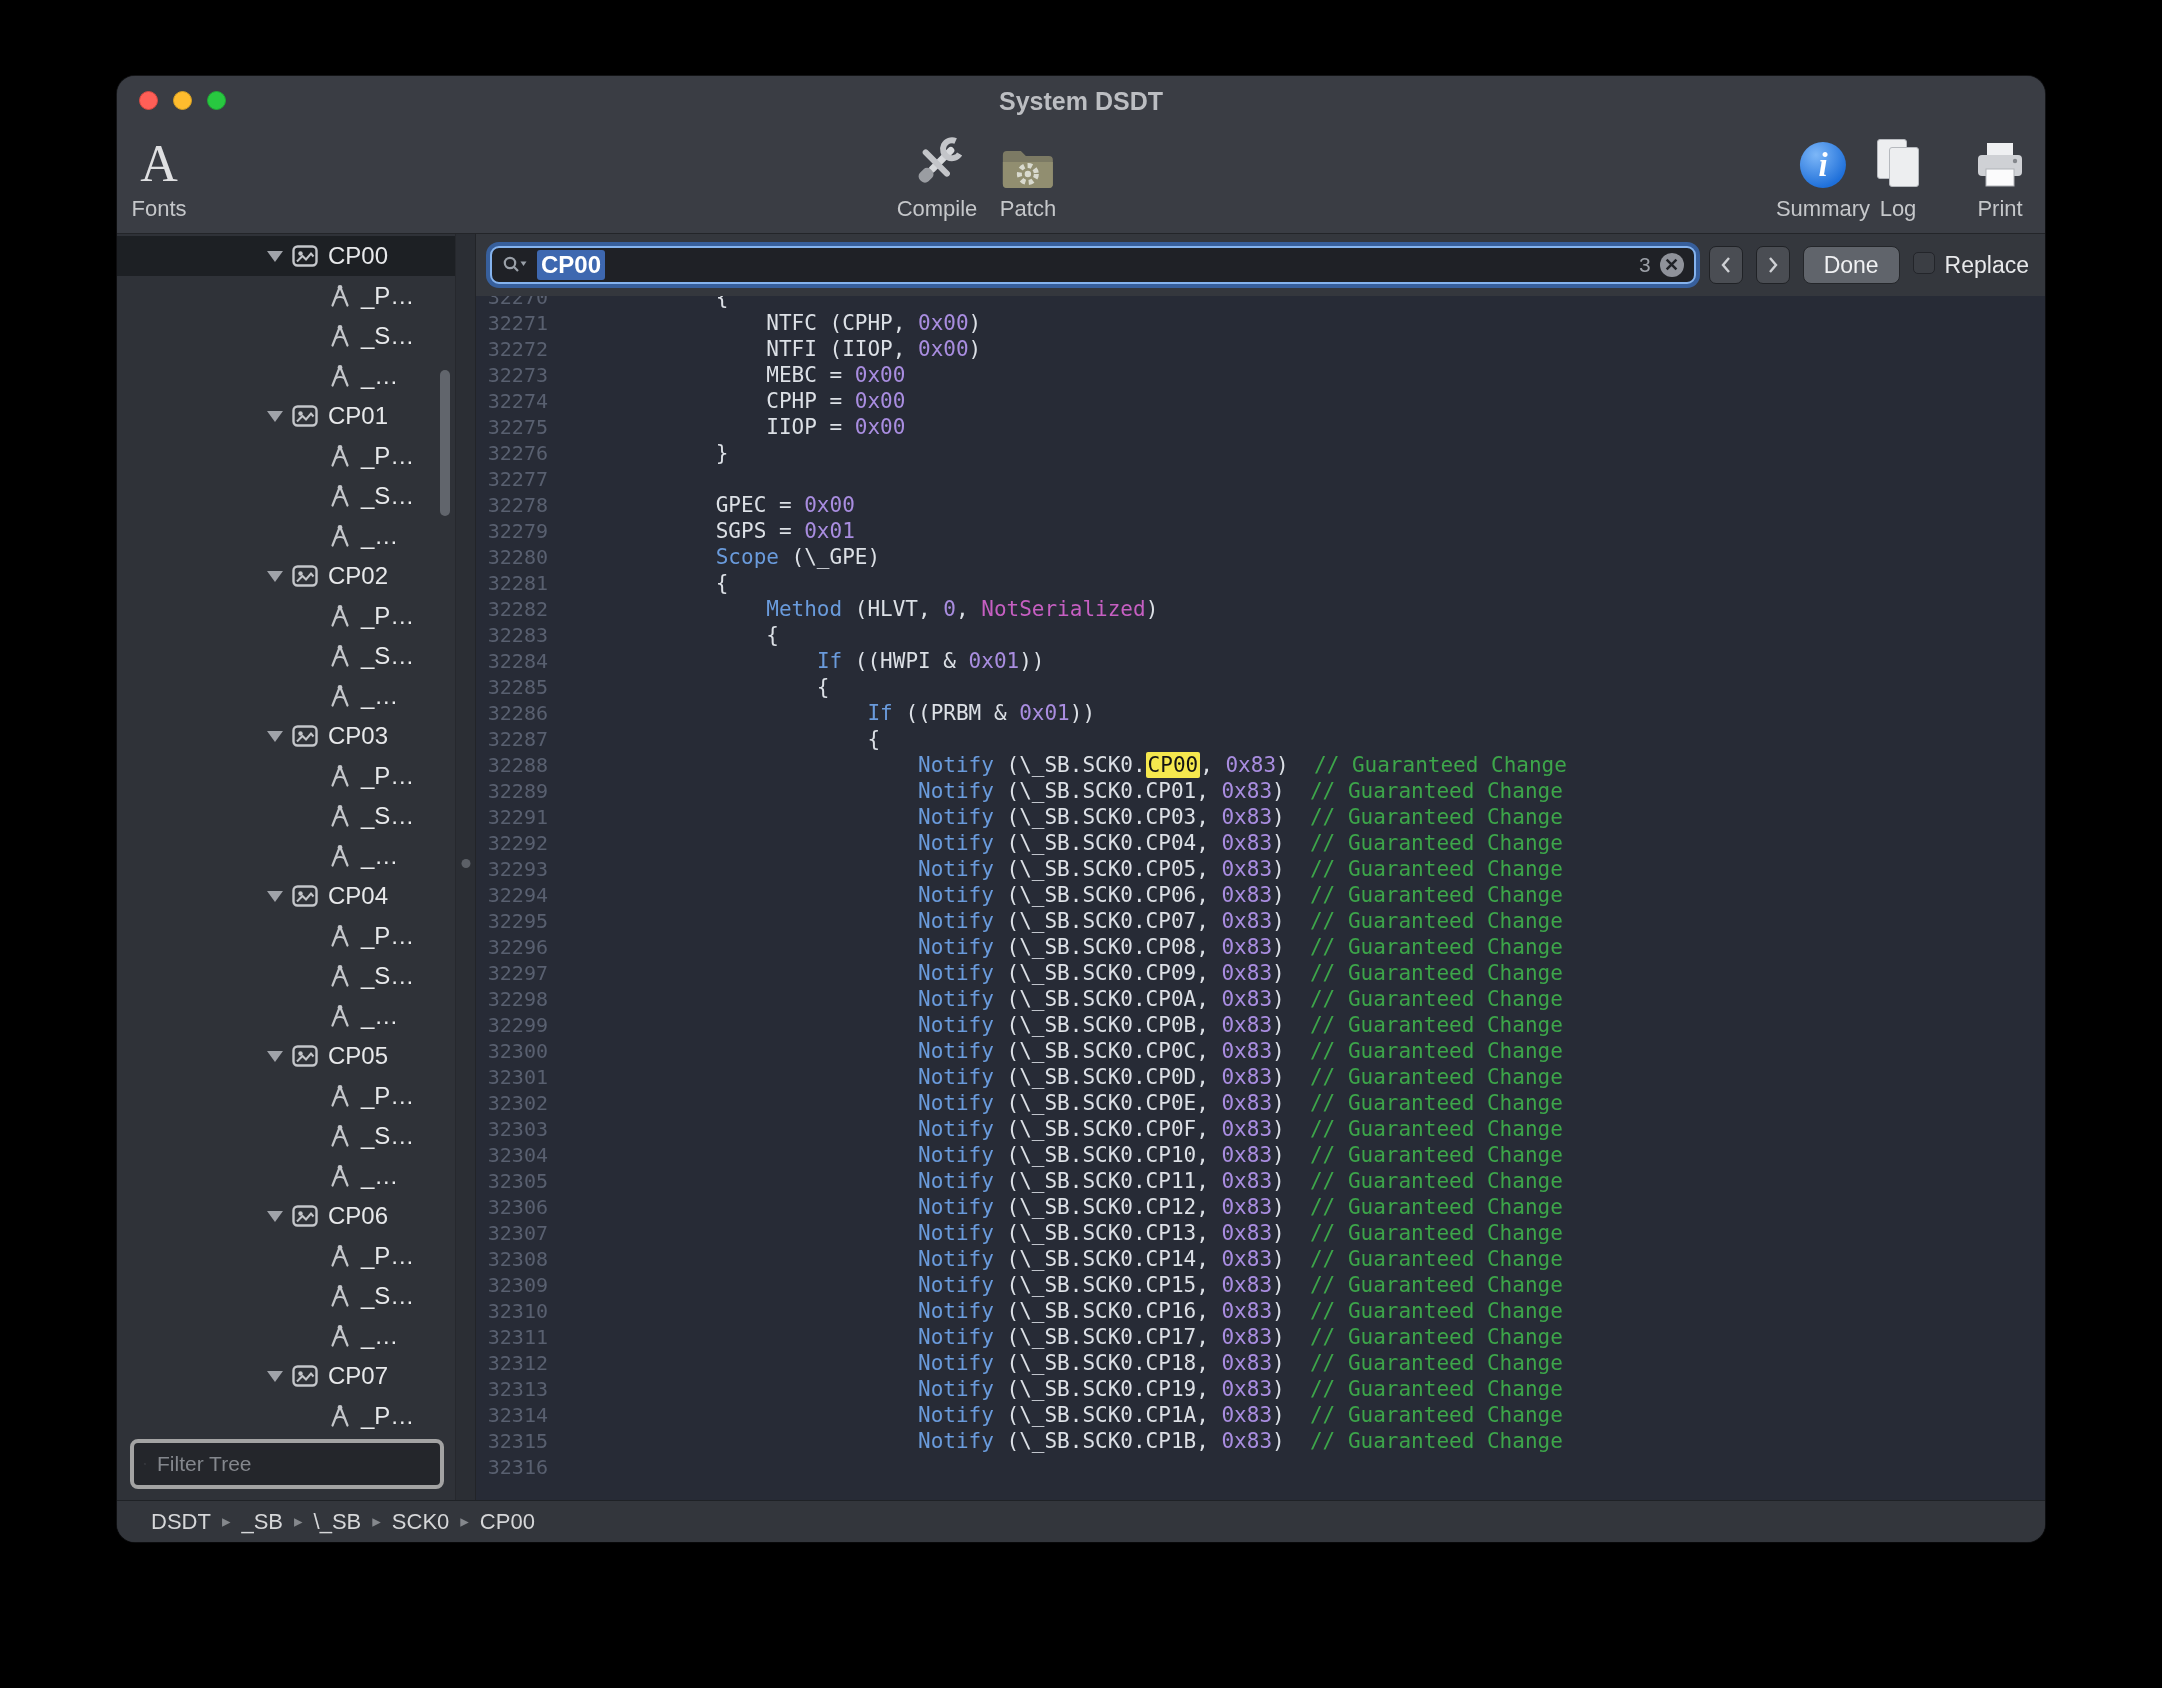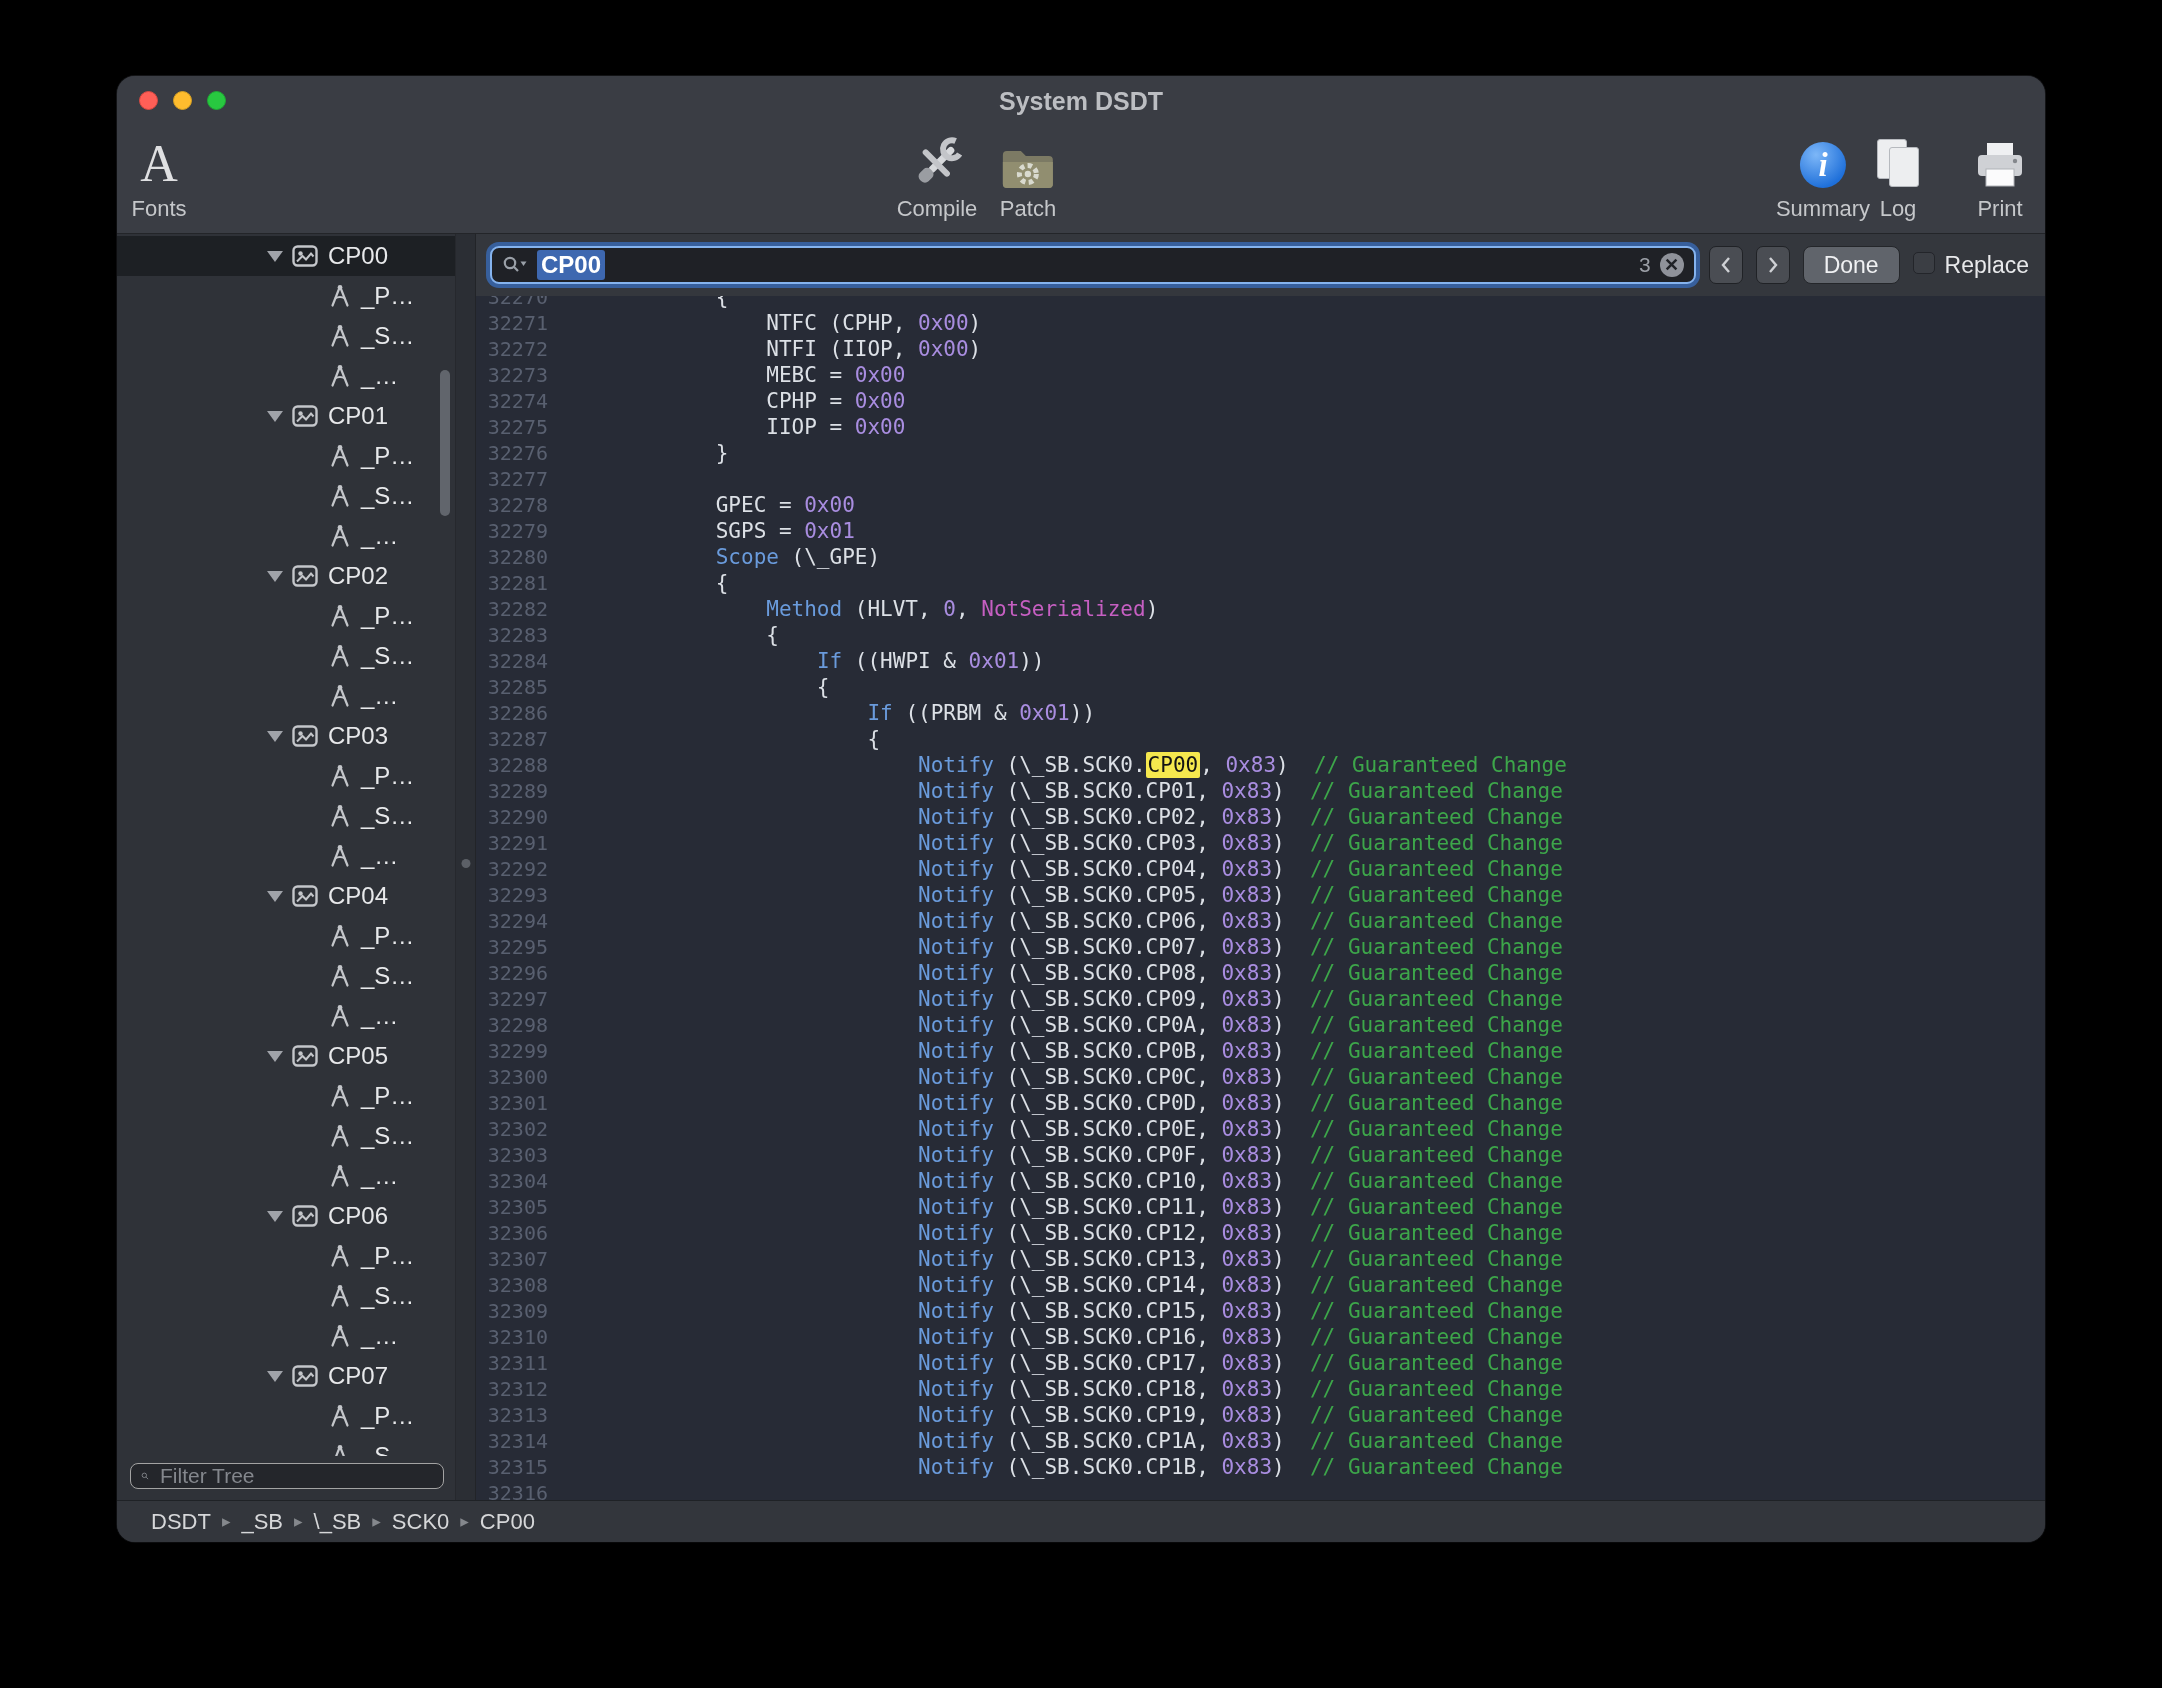--- a/index.html
+++ b/index.html
@@ -44,21 +44,21 @@
   .tree{flex:1;min-height:0;overflow:hidden;padding-top:2px;}
   .tree-row{height:40px;display:flex;align-items:center;font-size:24px;color:#e8e9eb;white-space:nowrap;}
   .tree-row.parent{padding-left:150px;}
   .tree-row.child{padding-left:212px;}
   .tree-row.selected{background:#1d2024;}
   .disclosure{width:0;height:0;border-left:8px solid transparent;border-right:8px solid transparent;
     border-top:11px solid #a0a3a9;margin-right:9px;flex:none;}
   .t-icon{margin-right:10px;flex:none;}
   .sb-scroll{position:absolute;right:5px;top:136px;width:10px;height:146px;border-radius:5px;
     background:#6a6e75;opacity:.85;}
-  .filterbox{flex:none;margin:7px 11px 11px 13px;height:26px;background:#24262b;border:1px solid #a3a3a3;
+  .filterbox{flex:none;margin:7px 11px 11px 13px;height:50px;background:#24262b;border:4px solid #a3a3a3;
     border-radius:8px;display:flex;align-items:center;padding:0 10px;gap:9px;}
   .filterbox input{flex:1;background:transparent;border:none;outline:none;color:#d8d9db;font-size:21px;
     font-family:"Liberation Sans",sans-serif;}
   .filterbox input::placeholder{color:#84878d;}
 
   
   .divider{width:21px;flex:none;background:#2b2e34;border-left:1px solid #26282d;border-right:1px solid #222428;position:relative;}
   .handle-dot{position:absolute;left:50%;top:625px;transform:translateX(-50%);width:9px;height:9px;
     border-radius:50%;background:#5c6067;}
 
@@ -493,21 +493,20 @@
             <div class="code-line"><span class="line-num">32280</span><span class="code-text"><span class="sp">            </span><span class="sk">Scope</span><span class="sp"> (\_GPE)</span></span></div>
             <div class="code-line"><span class="line-num">32281</span><span class="code-text"><span class="sp">            {</span></span></div>
             <div class="code-line"><span class="line-num">32282</span><span class="code-text"><span class="sp">                </span><span class="sk">Method</span><span class="sp"> (HLVT, </span><span class="sn">0</span><span class="sp">, </span><span class="st">NotSerialized</span><span class="sp">)</span></span></div>
             <div class="code-line"><span class="line-num">32283</span><span class="code-text"><span class="sp">                {</span></span></div>
             <div class="code-line"><span class="line-num">32284</span><span class="code-text"><span class="sp">                    </span><span class="sk">If</span><span class="sp"> ((HWPI &amp; </span><span class="sn">0x01</span><span class="sp">))</span></span></div>
             <div class="code-line"><span class="line-num">32285</span><span class="code-text"><span class="sp">                    {</span></span></div>
             <div class="code-line"><span class="line-num">32286</span><span class="code-text"><span class="sp">                        </span><span class="sk">If</span><span class="sp"> ((PRBM &amp; </span><span class="sn">0x01</span><span class="sp">))</span></span></div>
             <div class="code-line"><span class="line-num">32287</span><span class="code-text"><span class="sp">                        {</span></span></div>
             <div class="code-line"><span class="line-num">32288</span><span class="code-text"><span class="sp">                            </span><span class="sk">Notify</span><span class="sp"> (\_SB.SCK0.</span><span class="sh">CP00</span><span class="sp">, </span><span class="sn">0x83</span><span class="sp">)  </span><span class="sc">// Guaranteed Change</span></span></div>
             <div class="code-line"><span class="line-num">32289</span><span class="code-text"><span class="sp">                            </span><span class="sk">Notify</span><span class="sp"> (\_SB.SCK0.CP01, </span><span class="sn">0x83</span><span class="sp">)  </span><span class="sc">// Guaranteed Change</span></span></div>
-            <div class="code-line"><span class="line-num">32290</span><span class="code-text"><span class="sp">                            </span><span class="sk">Notify</span><span class="sp"> (\_SB.SCK0.CP02, </span><span class="sn">0x83</span><span class="sp">)  </span><span class="sc">// Guaranteed Change</span></span></div>
             <div class="code-line"><span class="line-num">32291</span><span class="code-text"><span class="sp">                            </span><span class="sk">Notify</span><span class="sp"> (\_SB.SCK0.CP03, </span><span class="sn">0x83</span><span class="sp">)  </span><span class="sc">// Guaranteed Change</span></span></div>
             <div class="code-line"><span class="line-num">32292</span><span class="code-text"><span class="sp">                            </span><span class="sk">Notify</span><span class="sp"> (\_SB.SCK0.CP04, </span><span class="sn">0x83</span><span class="sp">)  </span><span class="sc">// Guaranteed Change</span></span></div>
             <div class="code-line"><span class="line-num">32293</span><span class="code-text"><span class="sp">                            </span><span class="sk">Notify</span><span class="sp"> (\_SB.SCK0.CP05, </span><span class="sn">0x83</span><span class="sp">)  </span><span class="sc">// Guaranteed Change</span></span></div>
             <div class="code-line"><span class="line-num">32294</span><span class="code-text"><span class="sp">                            </span><span class="sk">Notify</span><span class="sp"> (\_SB.SCK0.CP06, </span><span class="sn">0x83</span><span class="sp">)  </span><span class="sc">// Guaranteed Change</span></span></div>
             <div class="code-line"><span class="line-num">32295</span><span class="code-text"><span class="sp">                            </span><span class="sk">Notify</span><span class="sp"> (\_SB.SCK0.CP07, </span><span class="sn">0x83</span><span class="sp">)  </span><span class="sc">// Guaranteed Change</span></span></div>
             <div class="code-line"><span class="line-num">32296</span><span class="code-text"><span class="sp">                            </span><span class="sk">Notify</span><span class="sp"> (\_SB.SCK0.CP08, </span><span class="sn">0x83</span><span class="sp">)  </span><span class="sc">// Guaranteed Change</span></span></div>
             <div class="code-line"><span class="line-num">32297</span><span class="code-text"><span class="sp">                            </span><span class="sk">Notify</span><span class="sp"> (\_SB.SCK0.CP09, </span><span class="sn">0x83</span><span class="sp">)  </span><span class="sc">// Guaranteed Change</span></span></div>
             <div class="code-line"><span class="line-num">32298</span><span class="code-text"><span class="sp">                            </span><span class="sk">Notify</span><span class="sp"> (\_SB.SCK0.CP0A, </span><span class="sn">0x83</span><span class="sp">)  </span><span class="sc">// Guaranteed Change</span></span></div>
             <div class="code-line"><span class="line-num">32299</span><span class="code-text"><span class="sp">                            </span><span class="sk">Notify</span><span class="sp"> (\_SB.SCK0.CP0B, </span><span class="sn">0x83</span><span class="sp">)  </span><span class="sc">// Guaranteed Change</span></span></div>
             <div class="code-line"><span class="line-num">32300</span><span class="code-text"><span class="sp">                            </span><span class="sk">Notify</span><span class="sp"> (\_SB.SCK0.CP0C, </span><span class="sn">0x83</span><span class="sp">)  </span><span class="sc">// Guaranteed Change</span></span></div>

